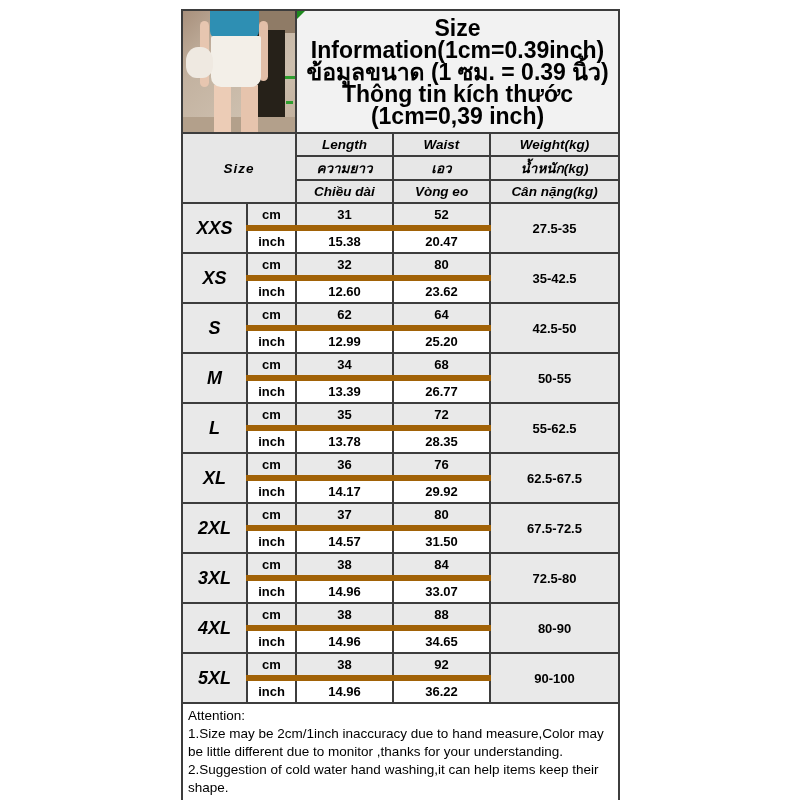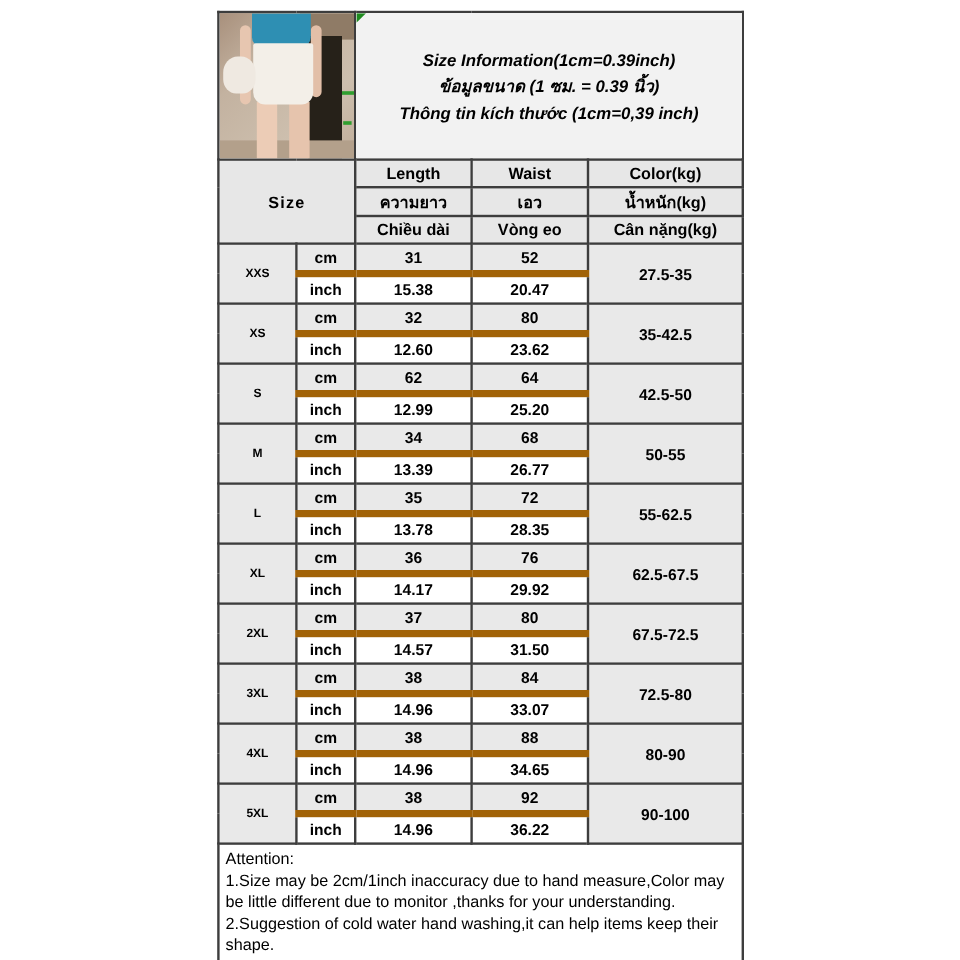--- a/index.html
+++ b/index.html
@@ -13,28 +13,28 @@
   colgroup col.c1{width:65px}colgroup col.c2{width:49px}
   colgroup col.c3{width:97px}colgroup col.c4{width:97px}colgroup col.c5{width:129px}
 
   tr.top{height:121px;}
   tr.hdr{height:23px;}
   tr.r-cm,tr.r-inch{height:25px;}
   tr.att-row{height:80px;}
 
   td.c-photo{background:#c3b2a0;padding:0;}
   td.c-title{background:#f2f2f2;position:relative;}
-  .title-lines{line-height:22px;font-size:14px;font-weight:bold;font-style:italic;}
+  .title-lines{line-height:22px;font-size:23px;font-weight:bold;}
   .corner-marker{position:absolute;top:0;left:0;width:0;height:0;
      border-top:8px solid #1e8a1e;border-right:8px solid transparent;}
 
-  tr.hdr td{background:#e7e7e7;font-size:13.5px;}
+  tr.hdr td{background:#e7e7e7;font-size:13.5px;font-style:italic;}
   td.c-sizehead{background:#d9d9d9;font-size:30px;letter-spacing:1px;margin-left:36px;}
 
-  td.c-size{background:#d9d9d9;font-size:10px;}
+  td.c-size{background:#d9d9d9;font-size:18px;font-style:italic;}
   td.c-weight{background:#f1f1f1;}
   tr.r-cm td{background:#e9e9e9;}
   tr.r-inch td{background:#ffffff;}
   tr.r-cm td.c-unit,tr.r-cm td.c-val{border-bottom:6px solid #a16207;}
   tr.r-inch td{border-top:1px solid #0f172a;}
 
   td.c-att{background:#fff;font-weight:normal;text-align:left;
      font-size:13.5px;line-height:18px;padding:3px 6px 6px 5px;vertical-align:top;}
 
   
@@ -91,21 +91,21 @@
         <div class="title-lines">Size Information(1cm=0.39inch)</div>
         <div class="title-lines">ข้อมูลขนาด (1 ซม. = 0.39 นิ้ว)</div>
         <div class="title-lines">Thông tin kích thước (1cm=0,39 inch)</div>
       </td>
     </tr>
 
     <tr class="hdr">
       <td class="c-sizehead" colspan="2" rowspan="3">Size</td>
       <td>Length</td>
       <td>Waist</td>
-      <td>Color(kg)</td>
+      <td>Weight(kg)</td>
     </tr>
     <tr class="hdr">
       <td>ความยาว</td>
       <td>เอว</td>
       <td>น้ำหนัก(kg)</td>
     </tr>
     <tr class="hdr">
       <td>Chiều dài</td>
       <td>Vòng eo</td>
       <td>Cân nặng(kg)</td>

